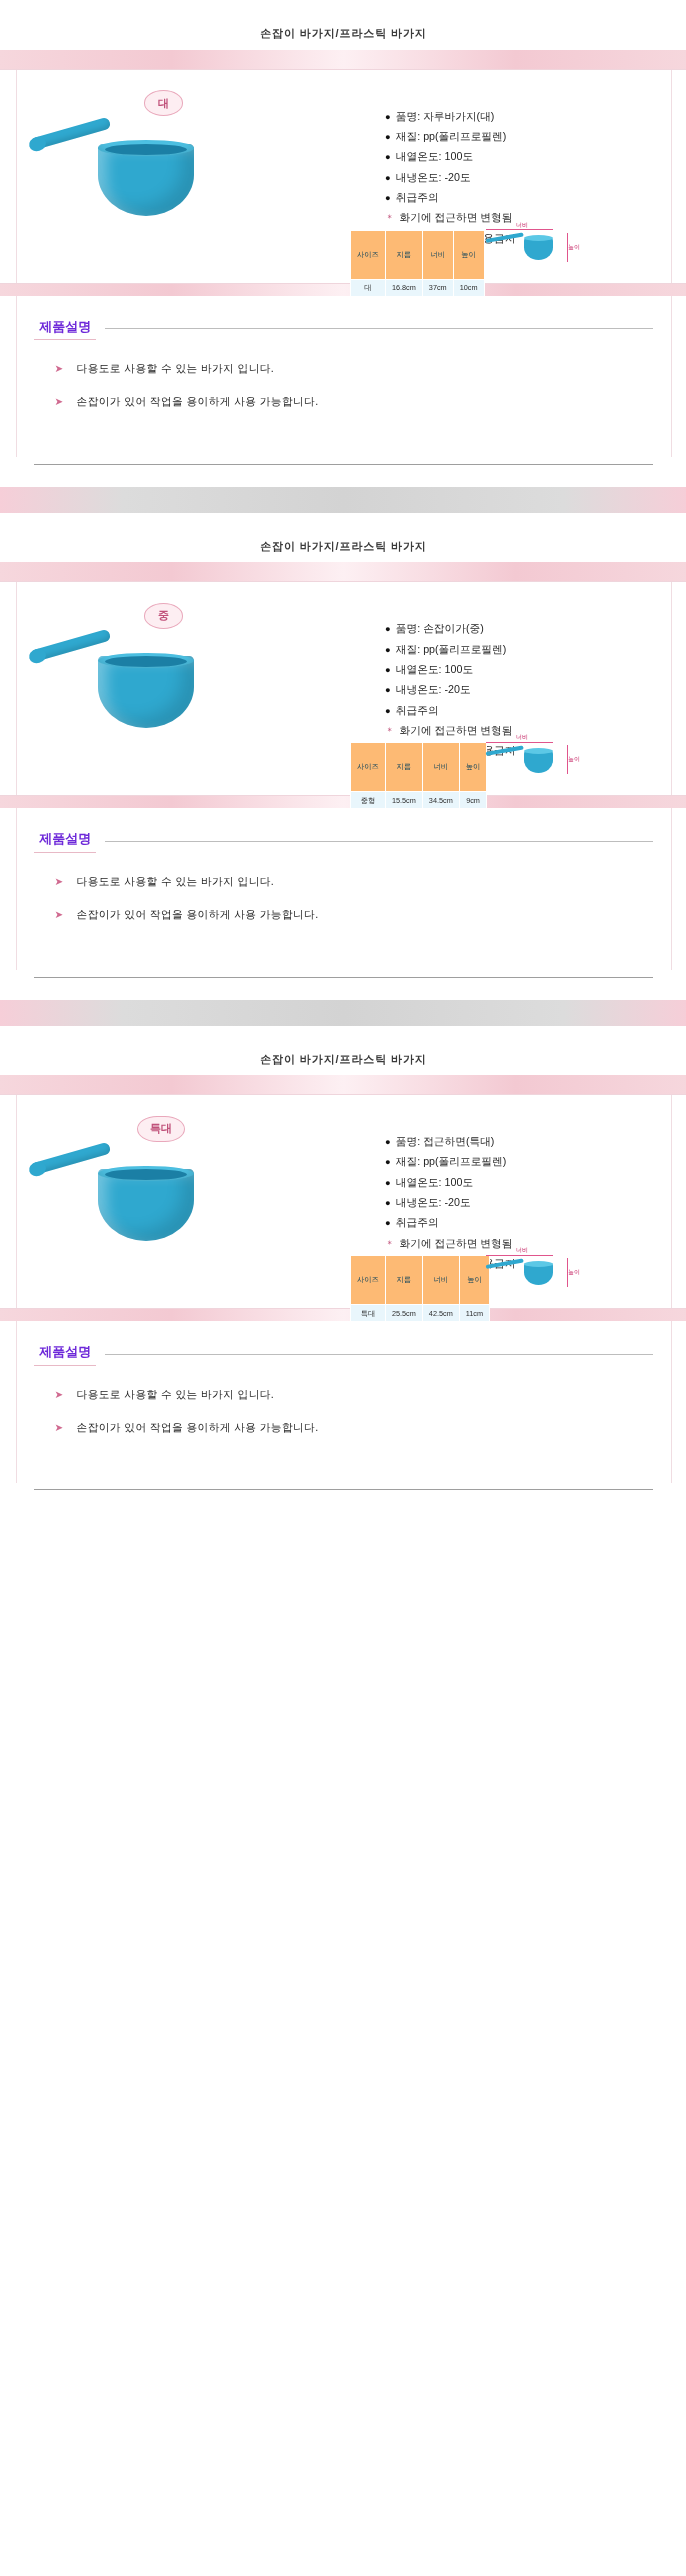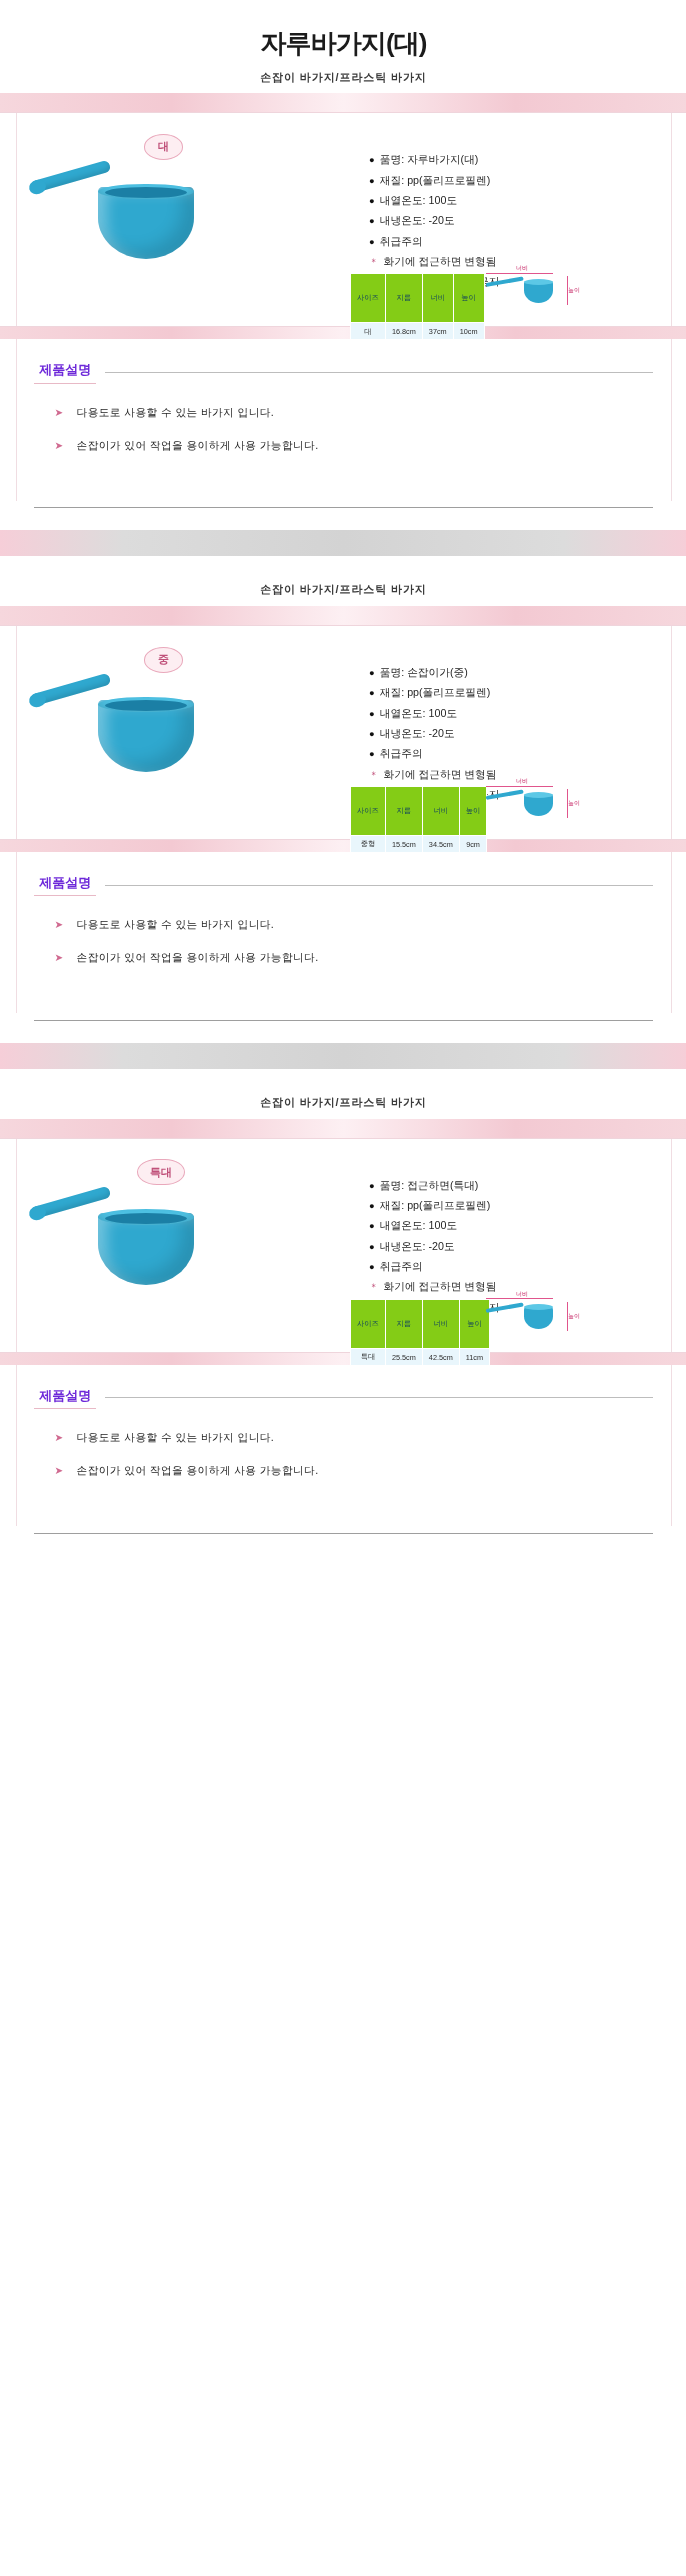--- a/index.html
+++ b/index.html
@@ -157,39 +157,40 @@
     top: 36px;
     margin: 0;
     padding: 0;
     list-style: none;
   }
   .spec-list li {
     font-size: 10.7px;
     color: #1f1f1f;
     line-height: 1.9;
     white-space: nowrap;
+    margin-left: 16px;
   }
   .spec-list li .dot {
     color: #111;
     font-size: 9.4px;
     margin-right: 5.2px;
   }
   .spec-list li.note .dot { color: #c0507a; }
 
   
   .spec-table {
     position: absolute;
     left: 350px;
     top: 160px;
     border-collapse: collapse;
     font-size: 7.3px;
     color: #2d2d2d;
   }
   .spec-table th {
-    background: #84cc16;
+    background: #fdba74;
     font-weight: normal;
     padding: 19px 6px;
     border: 0.9px solid #ffffff;
     color: #15465c;
   }
   .spec-table td {
     background: #e9f6fc;
     padding: 3.4px 6px;
     border: 0.9px solid #ffffff;
     text-align: center;
@@ -328,21 +329,20 @@
   }
 </style>
 </head>
 <body>
 
 <div class="page">
 
   <div class="sheet">
 
     <div class="title-block">
-      <h1 class="prod-title">자루바가지(대)</h1>
       <p class="prod-sub">손잡이 바가지/프라스틱 바가지</p>
     </div>
 
     <div class="bar"></div>
 
     <div class="hero">
       <div class="hero-left-rule"></div>
       <div class="hero-right-rule"></div>
 
       <div class="size-badge">대</div>

